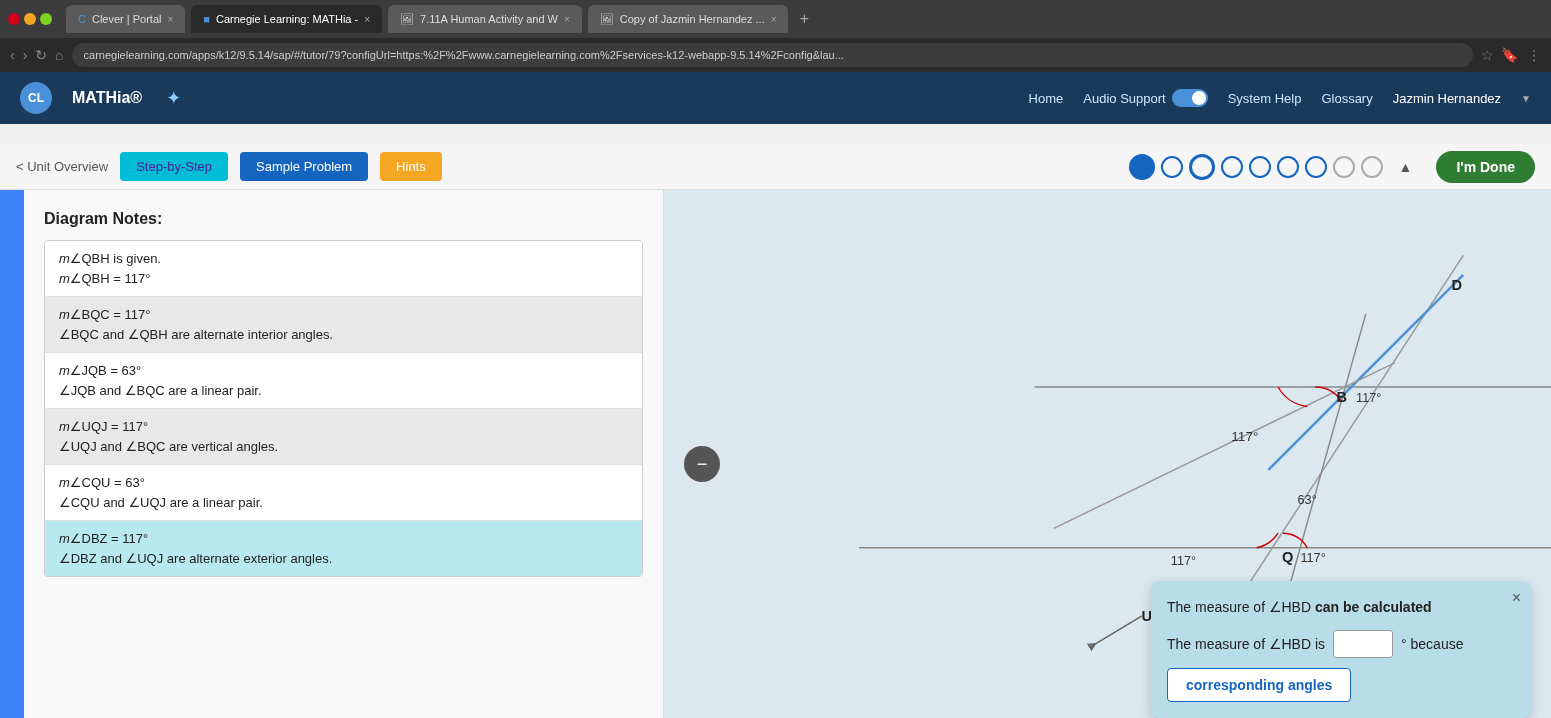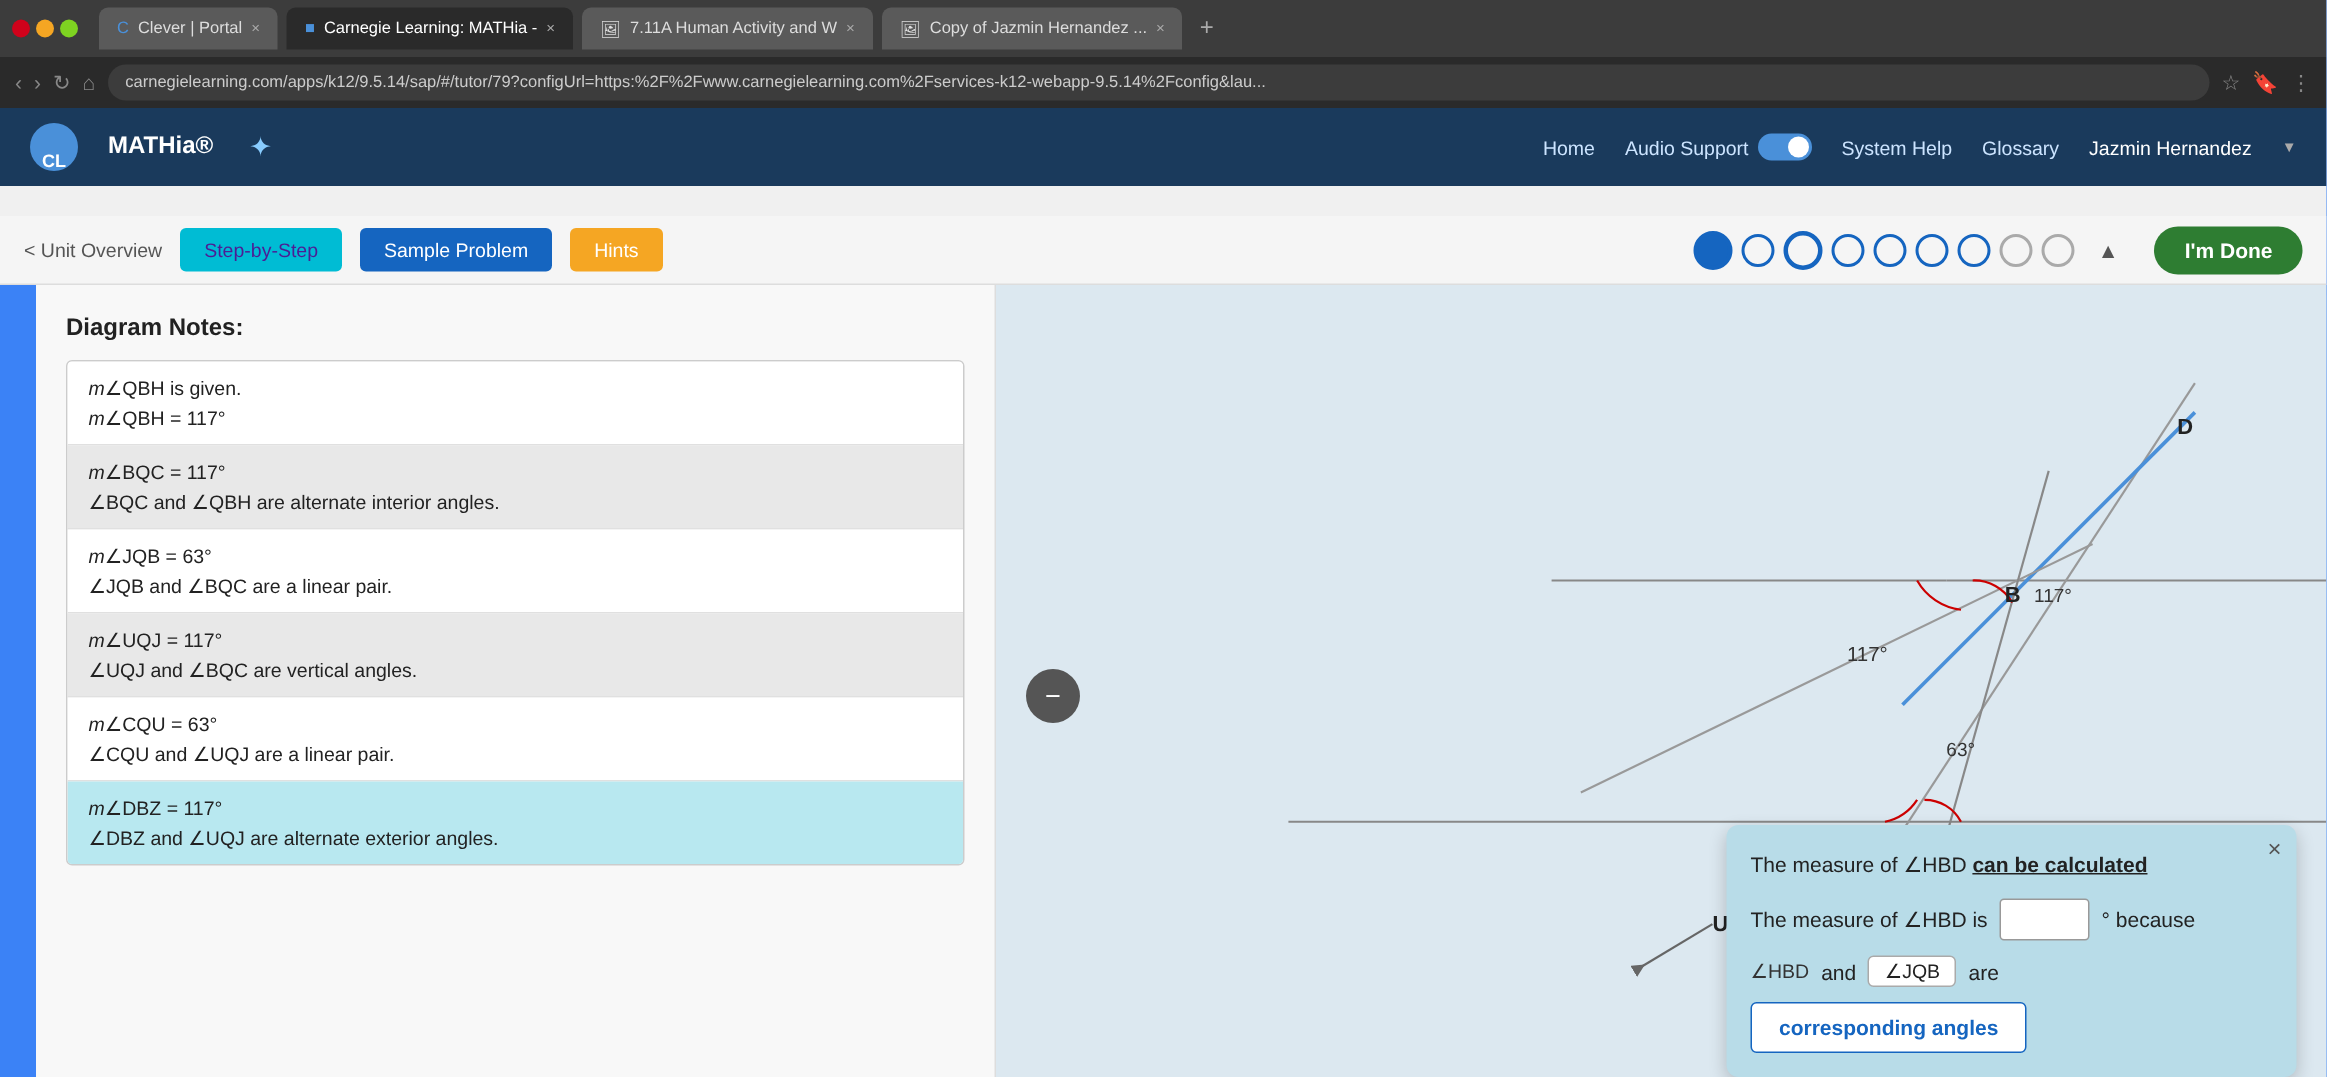--- a/index.html
+++ b/index.html
@@ -65,21 +65,21 @@
     }
     .app-logo {
       background: #4a90d9;
       color: white;
       font-size: 12px;
       font-weight: bold;
       border-radius: 50%;
       width: 32px;
       height: 32px;
       display: flex;
-      align-items: flex-end;
+      align-items: center;
       justify-content: center;
     }
     .app-title { color: white; font-size: 16px; font-weight: bold; }
     .app-subtitle { color: #aac8e8; font-size: 13px; margin-left: 8px; }
     .sparkle { color: #88ccff; font-size: 18px; margin-left: 4px; }
     .header-nav { margin-left: auto; display: flex; align-items: center; gap: 20px; justify-content: space-between; }
     .header-nav a { color: #cce4ff; font-size: 13px; text-decoration: none; cursor: pointer; }
     .toggle-container { display: flex; align-items: center; gap: 6px; }
     .toggle { width: 36px; height: 18px; background: #4a90d9; border-radius: 9px; position: relative; cursor: pointer; }
     .toggle-thumb { width: 14px; height: 14px; background: white; border-radius: 50%; position: absolute; top: 2px; right: 2px; }
@@ -195,21 +195,21 @@
       position: absolute;
       top: 8px;
       right: 10px;
       font-size: 16px;
       color: #555;
       cursor: pointer;
       background: none;
       border: none;
     }
     .popup-text { font-size: 14px; color: #222; margin-bottom: 12px; line-height: 1.5; }
-    .popup-text strong { font-weight: bold; text-decoration: underline; }
+    .popup-text strong { font-weight: bold; }
     .popup-row { display: flex; align-items: center; gap: 8px; margin-bottom: 10px; font-size: 14px; color: #222; flex-wrap: wrap; }
     .popup-input {
       width: 60px;
       height: 28px;
       border: 1px solid #999;
       border-radius: 3px;
       background: white;
       text-align: center;
       font-size: 13px;
     }
@@ -430,24 +430,18 @@
       <div class="popup-text">
         The measure of ∠HBD <strong>can be calculated</strong>
       </div>
 
       <div class="popup-row">
         <span>The measure of ∠HBD is</span>
         <input class="popup-input" type="text" value="" style="">
         <span>° because</span>
       </div>
 
-      <div class="popup-row">
-        <span class="angle-label">∠HBD</span>
-        <span>and</span>
-        <div class="popup-angle-box">∠JQB</div>
-        <span>are</span>
-      </div>
 
       <button class="popup-corr-btn">corresponding angles</button>
     </div>
 
   </div>
 </div>
 
 </body></html>

